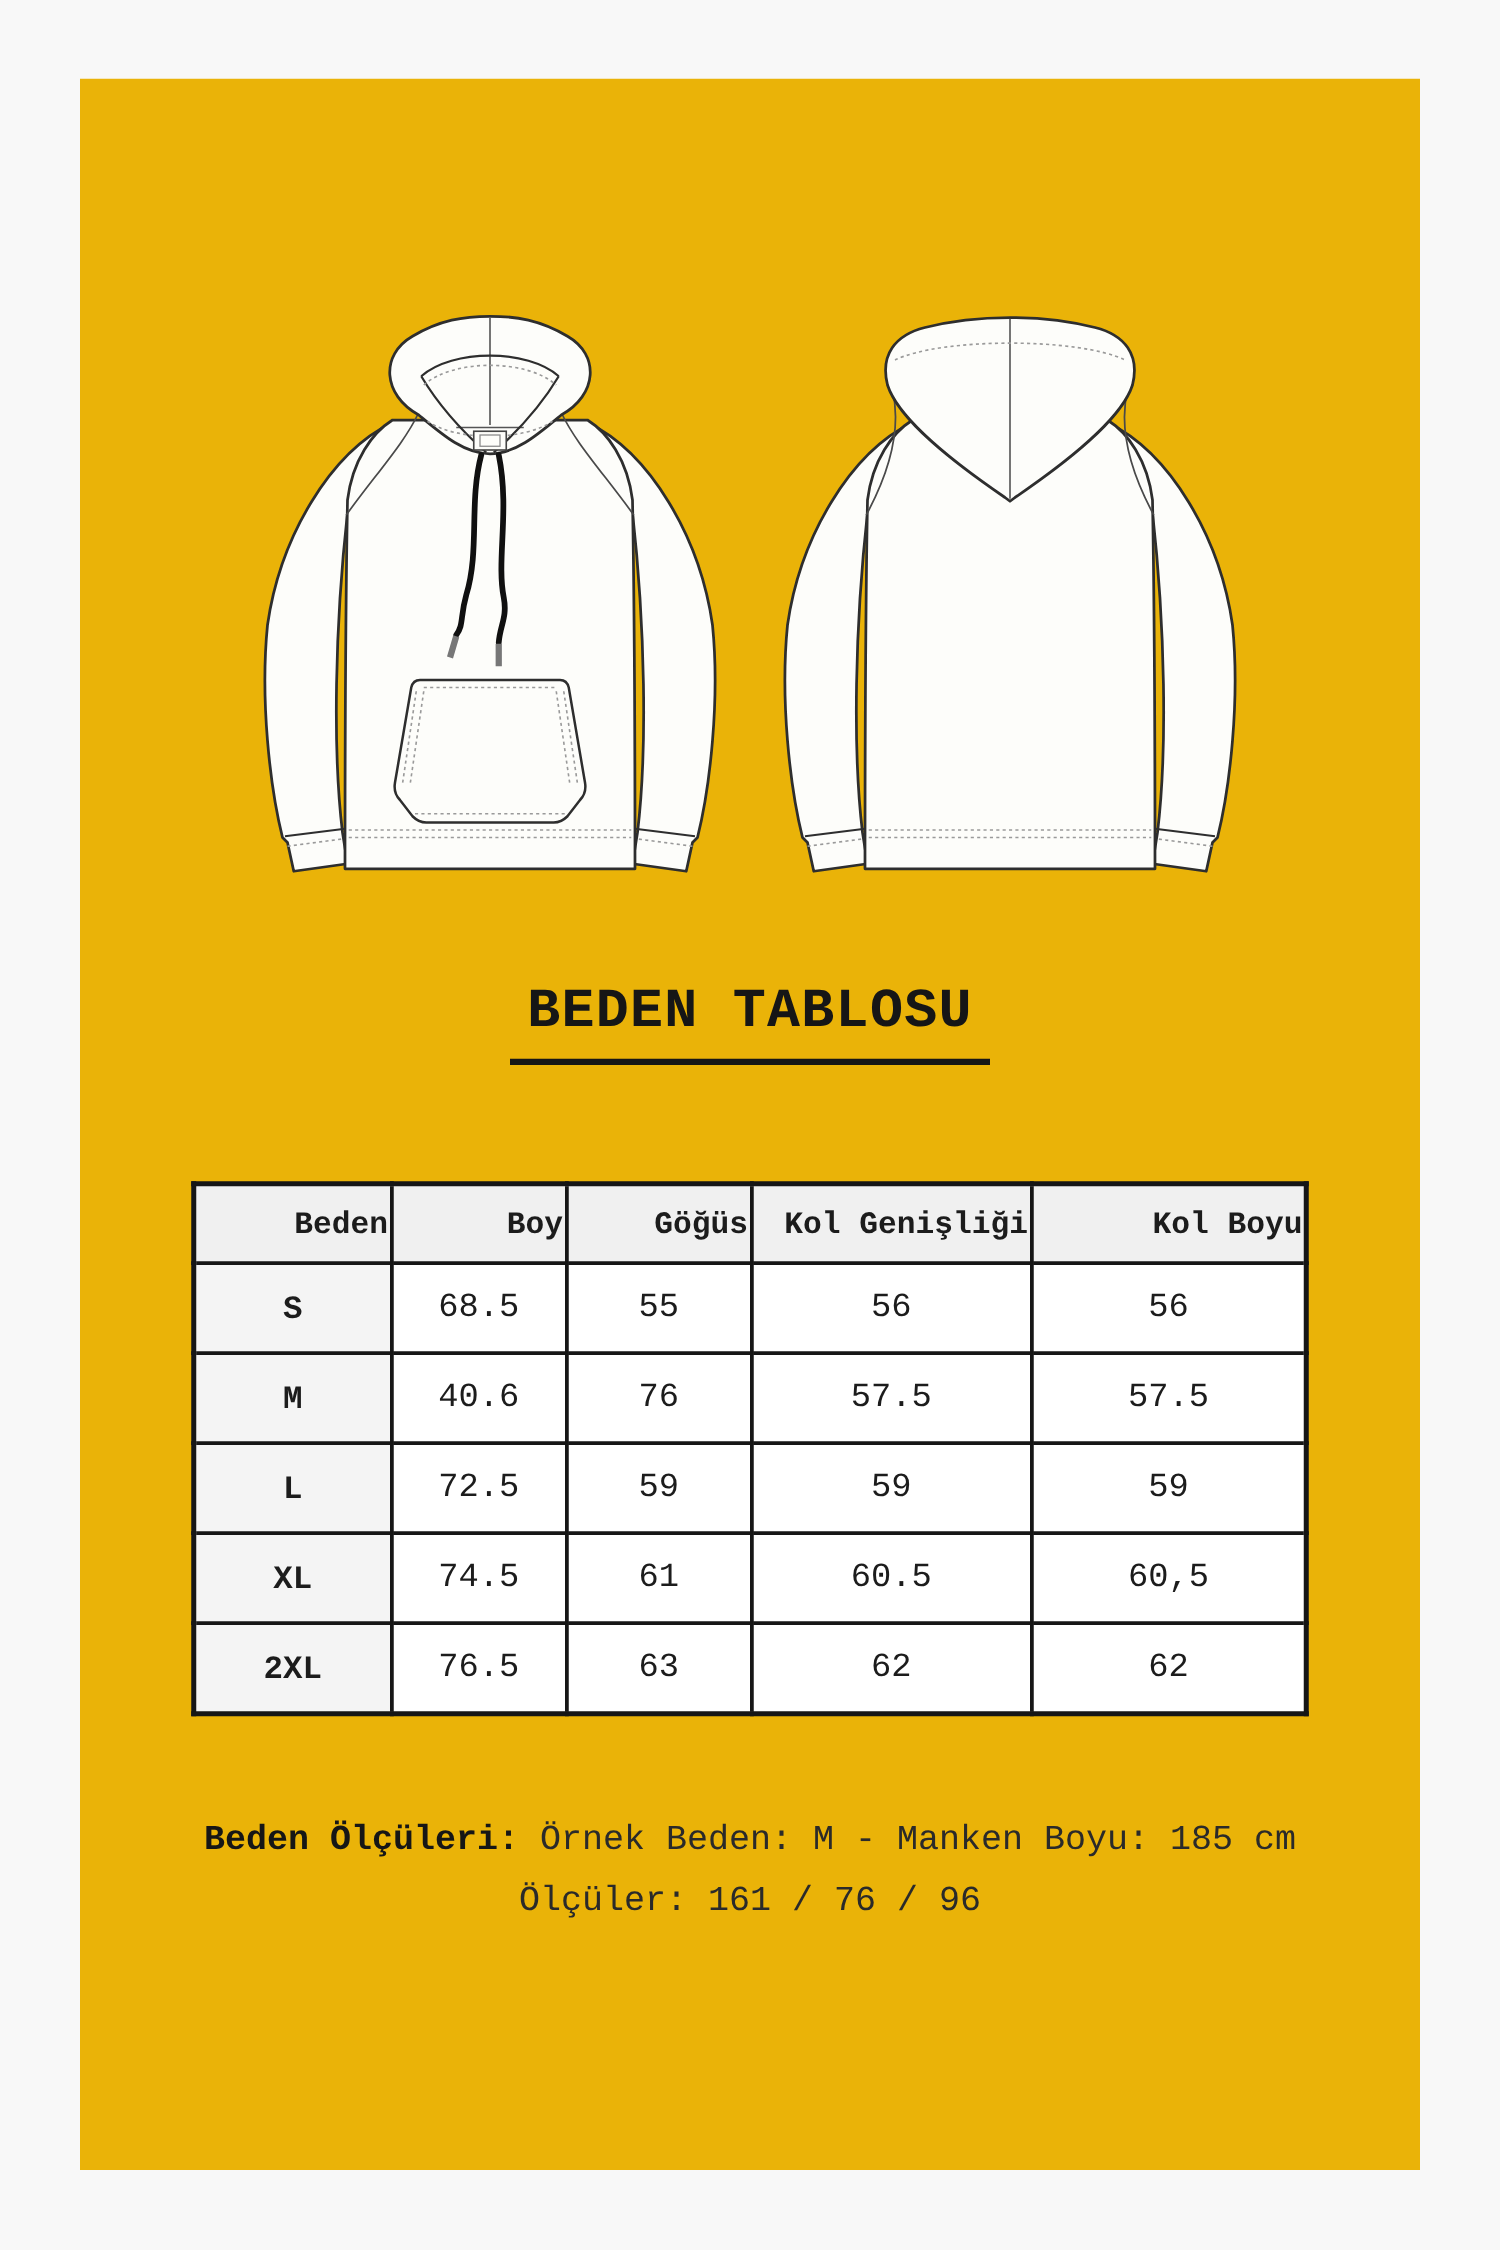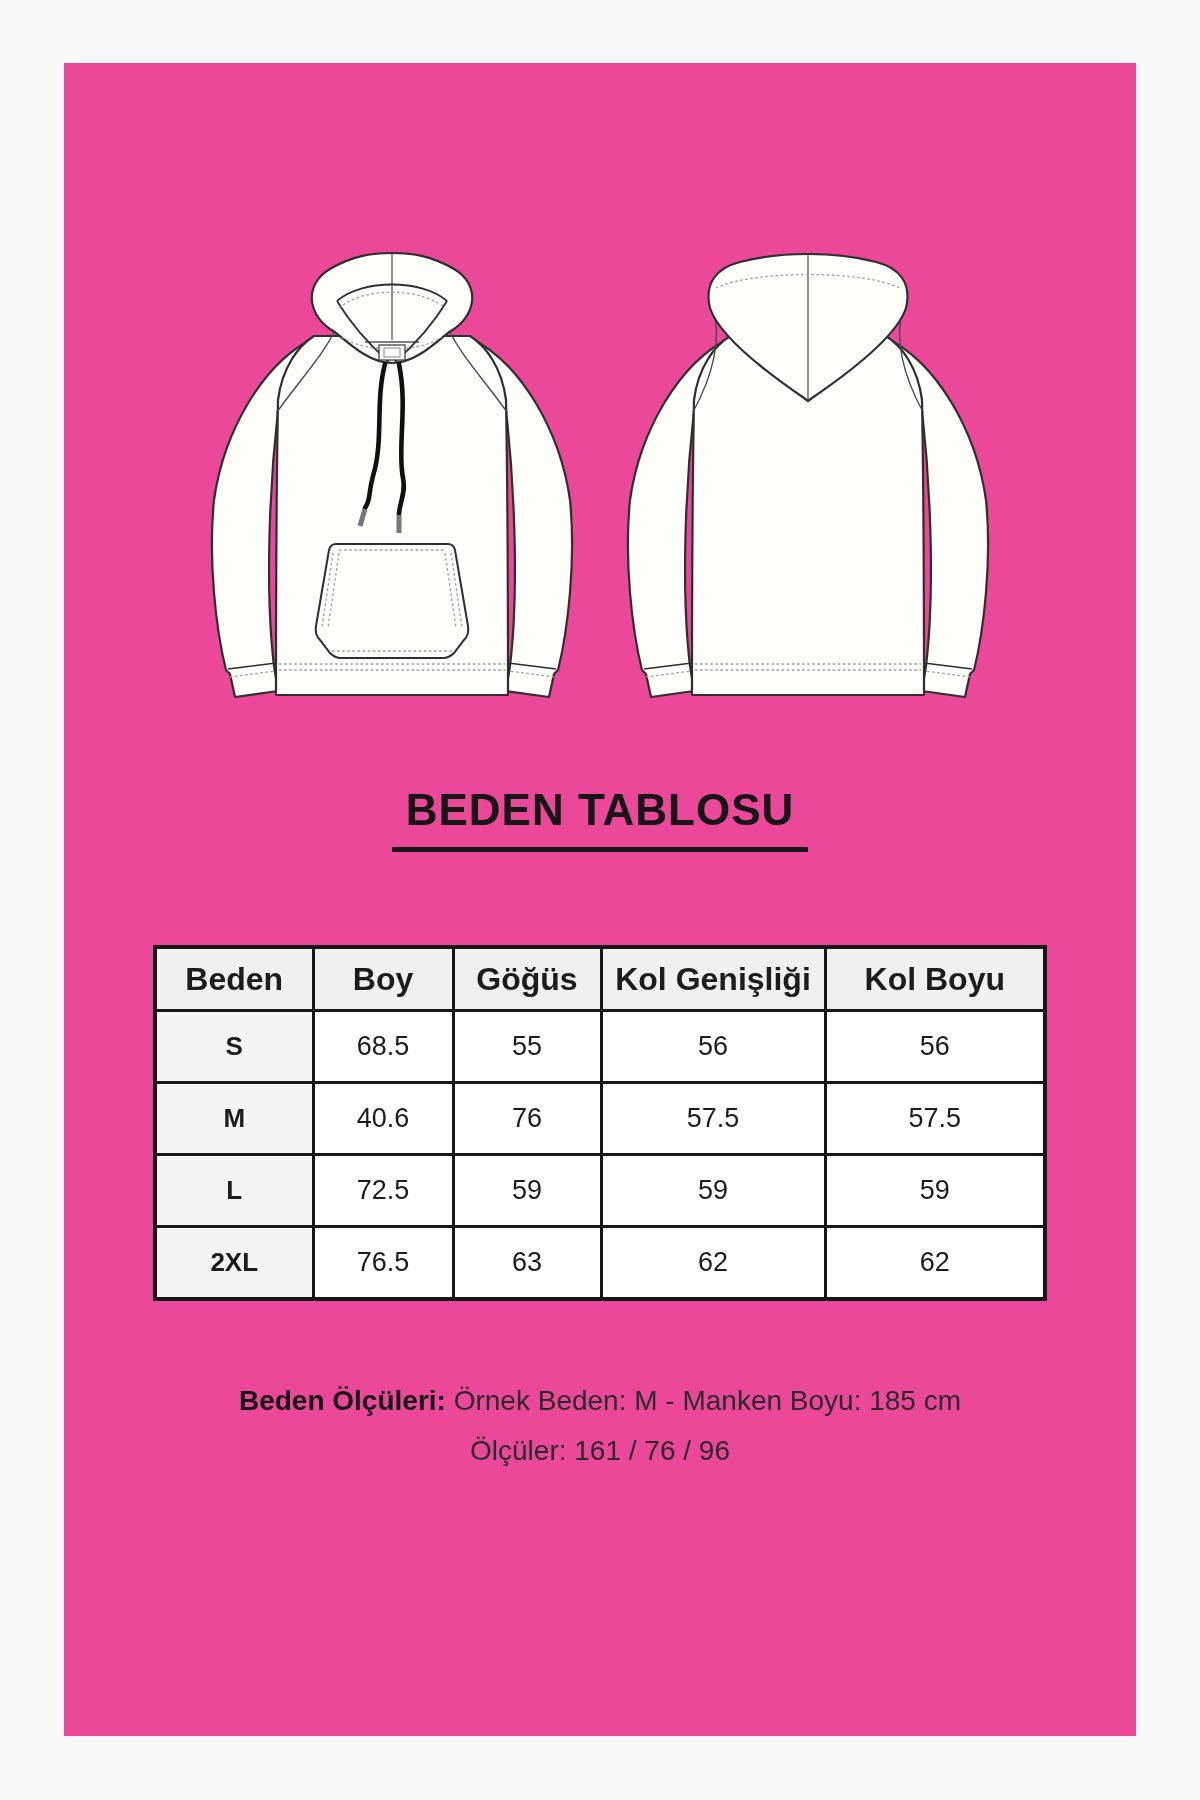--- a/index.html
+++ b/index.html
@@ -6,21 +6,22 @@
   body{
     width:1200px;height:1800px;
     background:#f8f8f8;
     font-family:"Liberation Sans","DejaVu Sans",sans-serif;
     color:#1c1c1c;
     position:relative;
   }
   .card{
     position:absolute;left:64px;top:63px;
     width:1072px;height:1673px;
-    background:#ec4899;
+    background:#eab308;
+    font-family:Liberation Mono, monospace;
   }
   .drawings{
     display:flex;justify-content:center;align-items:flex-start;
     gap:36px;padding-top:187px;
   }
   .title-wrap{text-align:center;margin-top:75px;}
   .page-title{
     display:inline-block;
     font-size:44px;font-weight:bold;letter-spacing:1px;
     color:#161616;
@@ -32,21 +33,21 @@
     width:890px;margin:93px auto 0 auto;
     border-collapse:collapse;table-layout:fixed;
     border:4px solid #161616;
   }
   .size-table th,.size-table td{
     border:3px solid #161616;
     text-align:center;vertical-align:middle;
     background:#ffffff;
   }
   .size-table th{
-    height:58px;font-size:32px;font-weight:bold;background:#f0f0f0;
+    height:58px;font-size:25px;font-weight:bold;background:#f0f0f0;text-align:right;
   }
   .size-table td{height:67px;font-size:27px;}
   .size-table td.size-cell{font-weight:bold;font-size:26px;background:#f4f4f4;}
   .footer{margin-top:84px;text-align:center;font-size:28px;color:#2a2a2a;}
   .footer p{margin:0 0 18px 0;}
   .footer .bold{font-weight:bold;color:#161616;}
   svg{display:block;}
 </style>
 </head>
 <body>
@@ -182,20 +183,27 @@
         <td>57.5</td>
       </tr>
       <tr>
         <td class="size-cell">L</td>
         <td>72.5</td>
         <td>59</td>
         <td>59</td>
         <td>59</td>
       </tr>
       <tr>
+        <td class="size-cell">XL</td>
+        <td>74.5</td>
+        <td>61</td>
+        <td>60.5</td>
+        <td>60,5</td>
+      </tr>
+      <tr>
         <td class="size-cell">2XL</td>
         <td>76.5</td>
         <td>63</td>
         <td>62</td>
         <td>62</td>
       </tr>
     </tbody>
   </table>
 
   <div class="footer">

